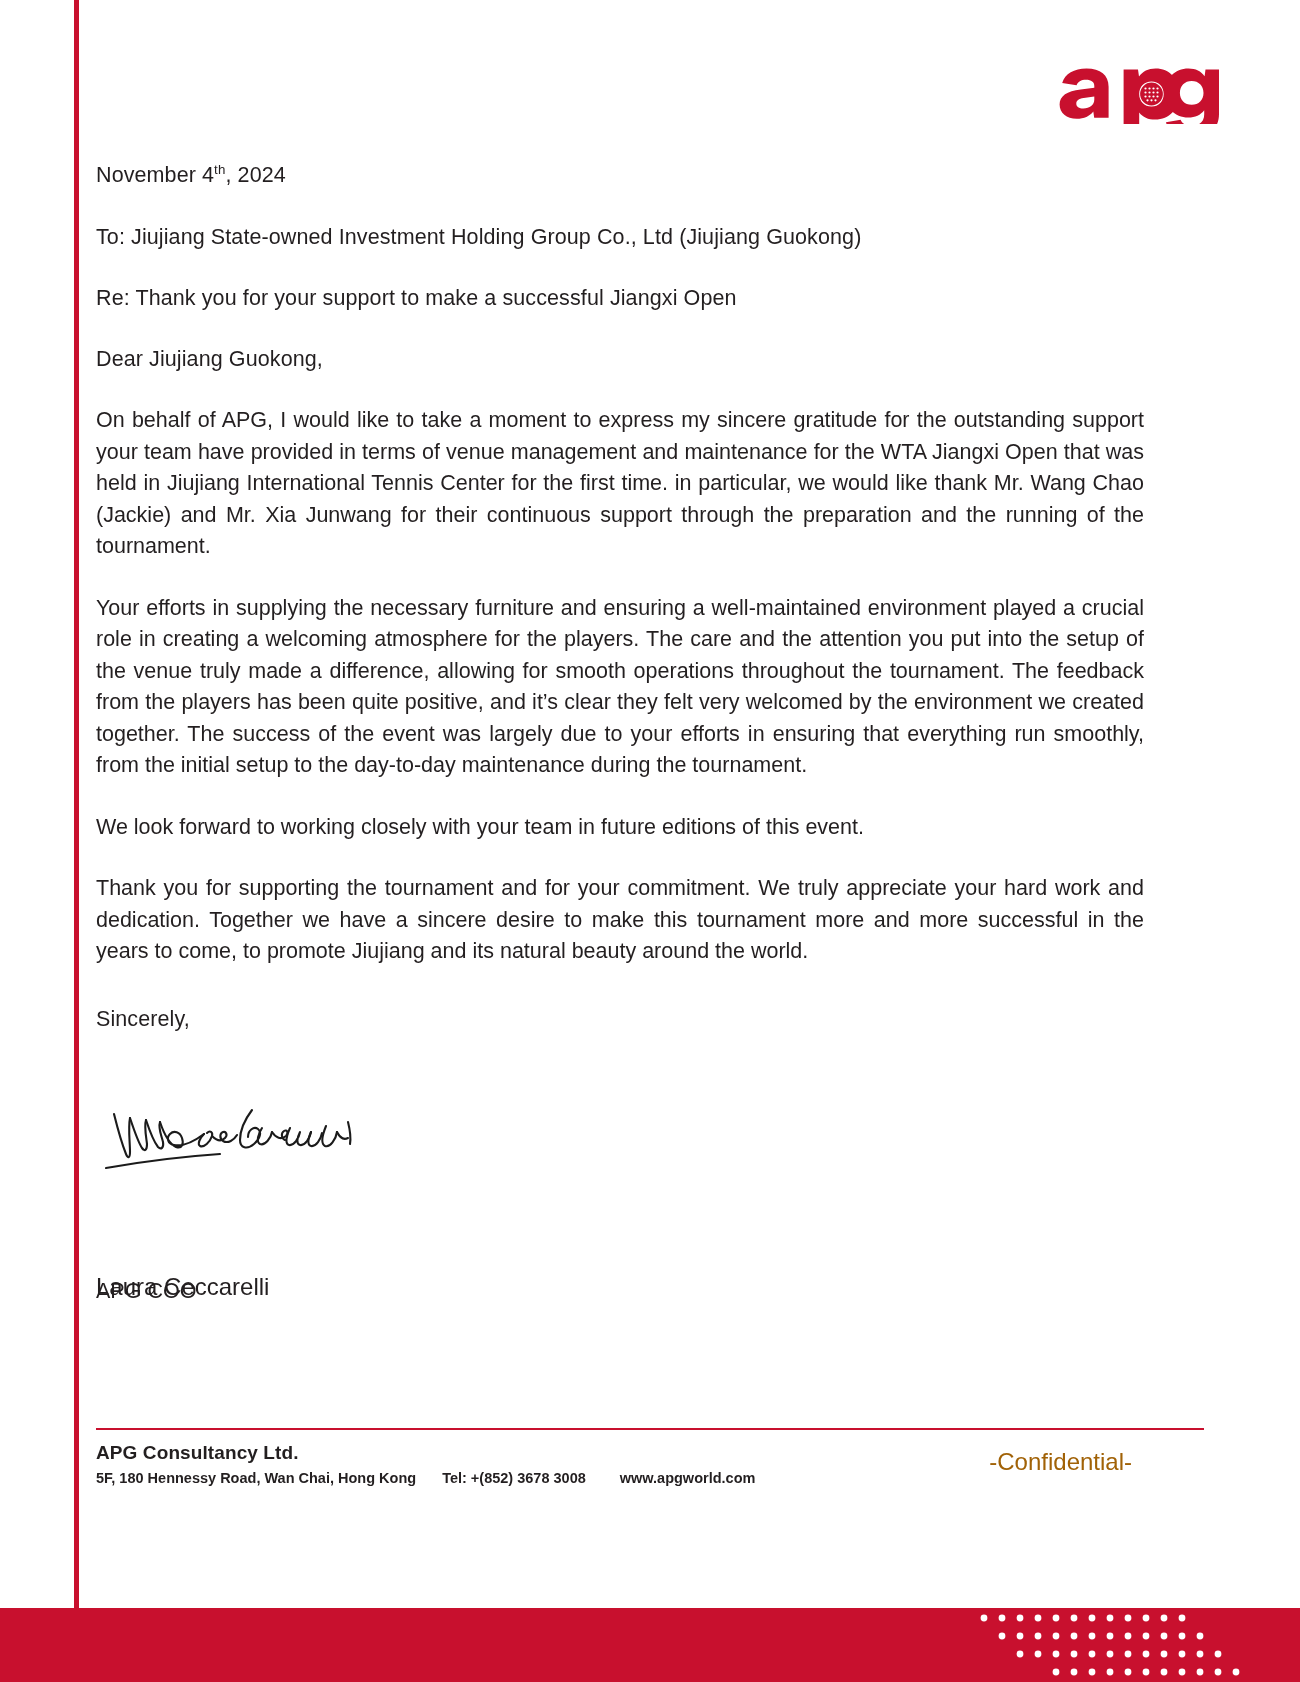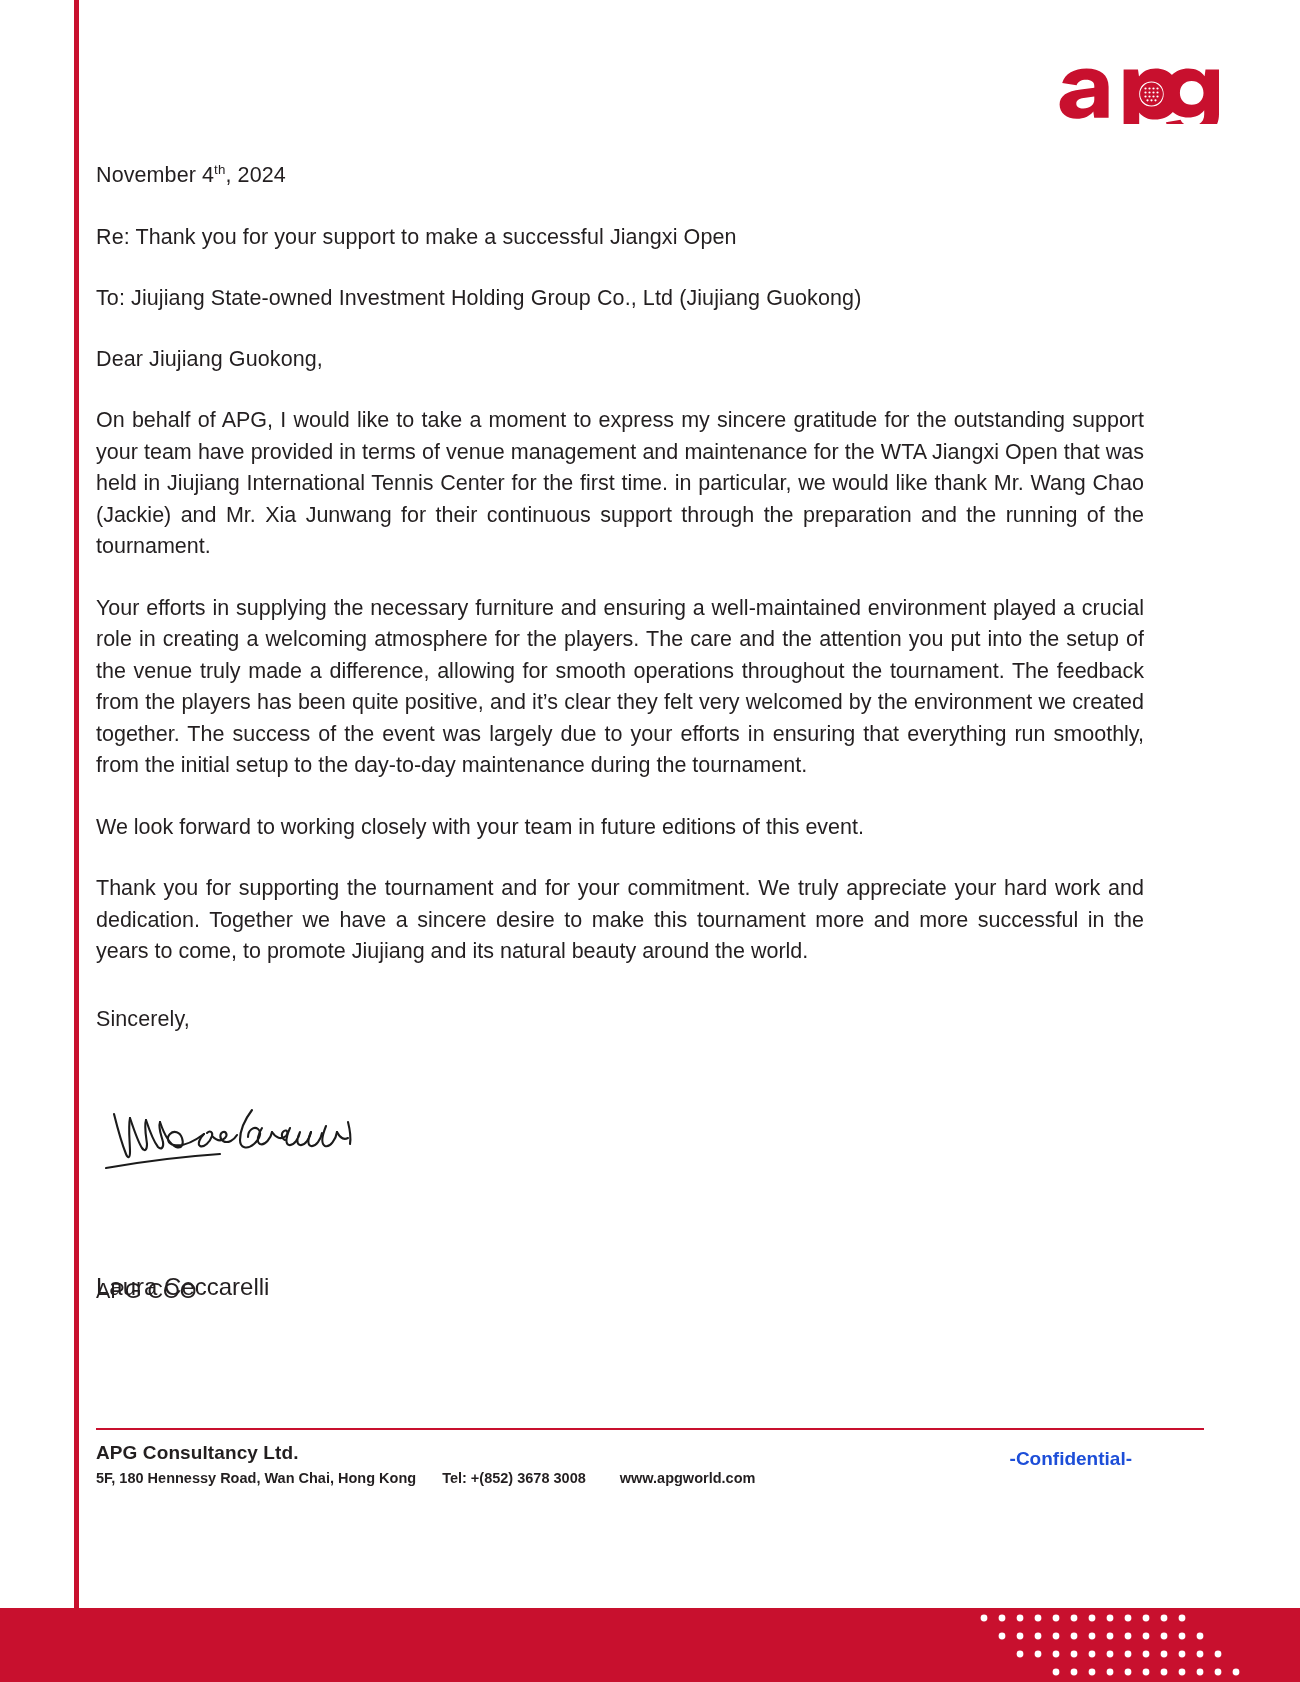--- a/index.html
+++ b/index.html
@@ -131,23 +131,23 @@
     color: #231f20;
   }
   .footer-addr { margin-right: 26px; }
   .footer-tel { margin-right: 34px; }
   .footer-web { }
 
   .confidential {
     position: absolute;
     right: 168px;
     top: 1448px;
-    font-size: 19px;
-    font-weight: bold;
-    color: #1d4ed8;
+    font-size: 24px;
+    font-weight: normal;
+    color: #a16207;
   }
 
   
   .bottom-band {
     position: absolute;
     left: 0;
     bottom: 0;
     width: 1300px;
     height: 74px;
     background: #c8102e;
@@ -200,23 +200,23 @@
       </g>
     </svg>
   </div>
 
   <div class="letter">
 
     <p class="line date">
       <span>November 4</span><sup>th</sup><span>, 2024</span>
     </p>
 
+    <p class="line">To: Jiujiang State-owned Investment Holding Group Co., Ltd (Jiujiang Guokong)</p>
+
     <p class="line">Re: Thank you for your support to make a successful Jiangxi Open</p>
-
-    <p class="line">To: Jiujiang State-owned Investment Holding Group Co., Ltd (Jiujiang Guokong)</p>
 
     <p class="line">Dear Jiujiang Guokong,</p>
 
     <p class="para">On behalf of APG, I would like to take a moment to express my sincere gratitude for the outstanding support your team have provided in terms of venue management and maintenance for the WTA Jiangxi Open that was held in Jiujiang International Tennis Center for the first time. in particular, we would like thank Mr. Wang Chao (Jackie) and Mr. Xia Junwang for their continuous support through the preparation and the running of the tournament.</p>
     <p class="para">Your efforts in supplying the necessary furniture and ensuring a well-maintained environment played a crucial role in creating a welcoming atmosphere for the players. The care and the attention you put into the setup of the venue truly made a difference, allowing for smooth operations throughout the tournament. The feedback from the players has been quite positive, and it’s clear they felt very welcomed by the environment we created together. The success of the event was largely due to your efforts in ensuring that everything run smoothly, from the initial setup to the day-to-day maintenance during the tournament.</p>
     <p class="para nojust">We look forward to working closely with your team in future editions of this event.</p>
     <p class="para">Thank you for supporting the tournament and for your commitment. We truly appreciate your hard work and dedication. Together we have a sincere desire to make this tournament more and more successful in the years to come, to promote Jiujiang and its natural beauty around the world.</p>
 
     <p class="line sincerely">Sincerely,</p>
   </div>

